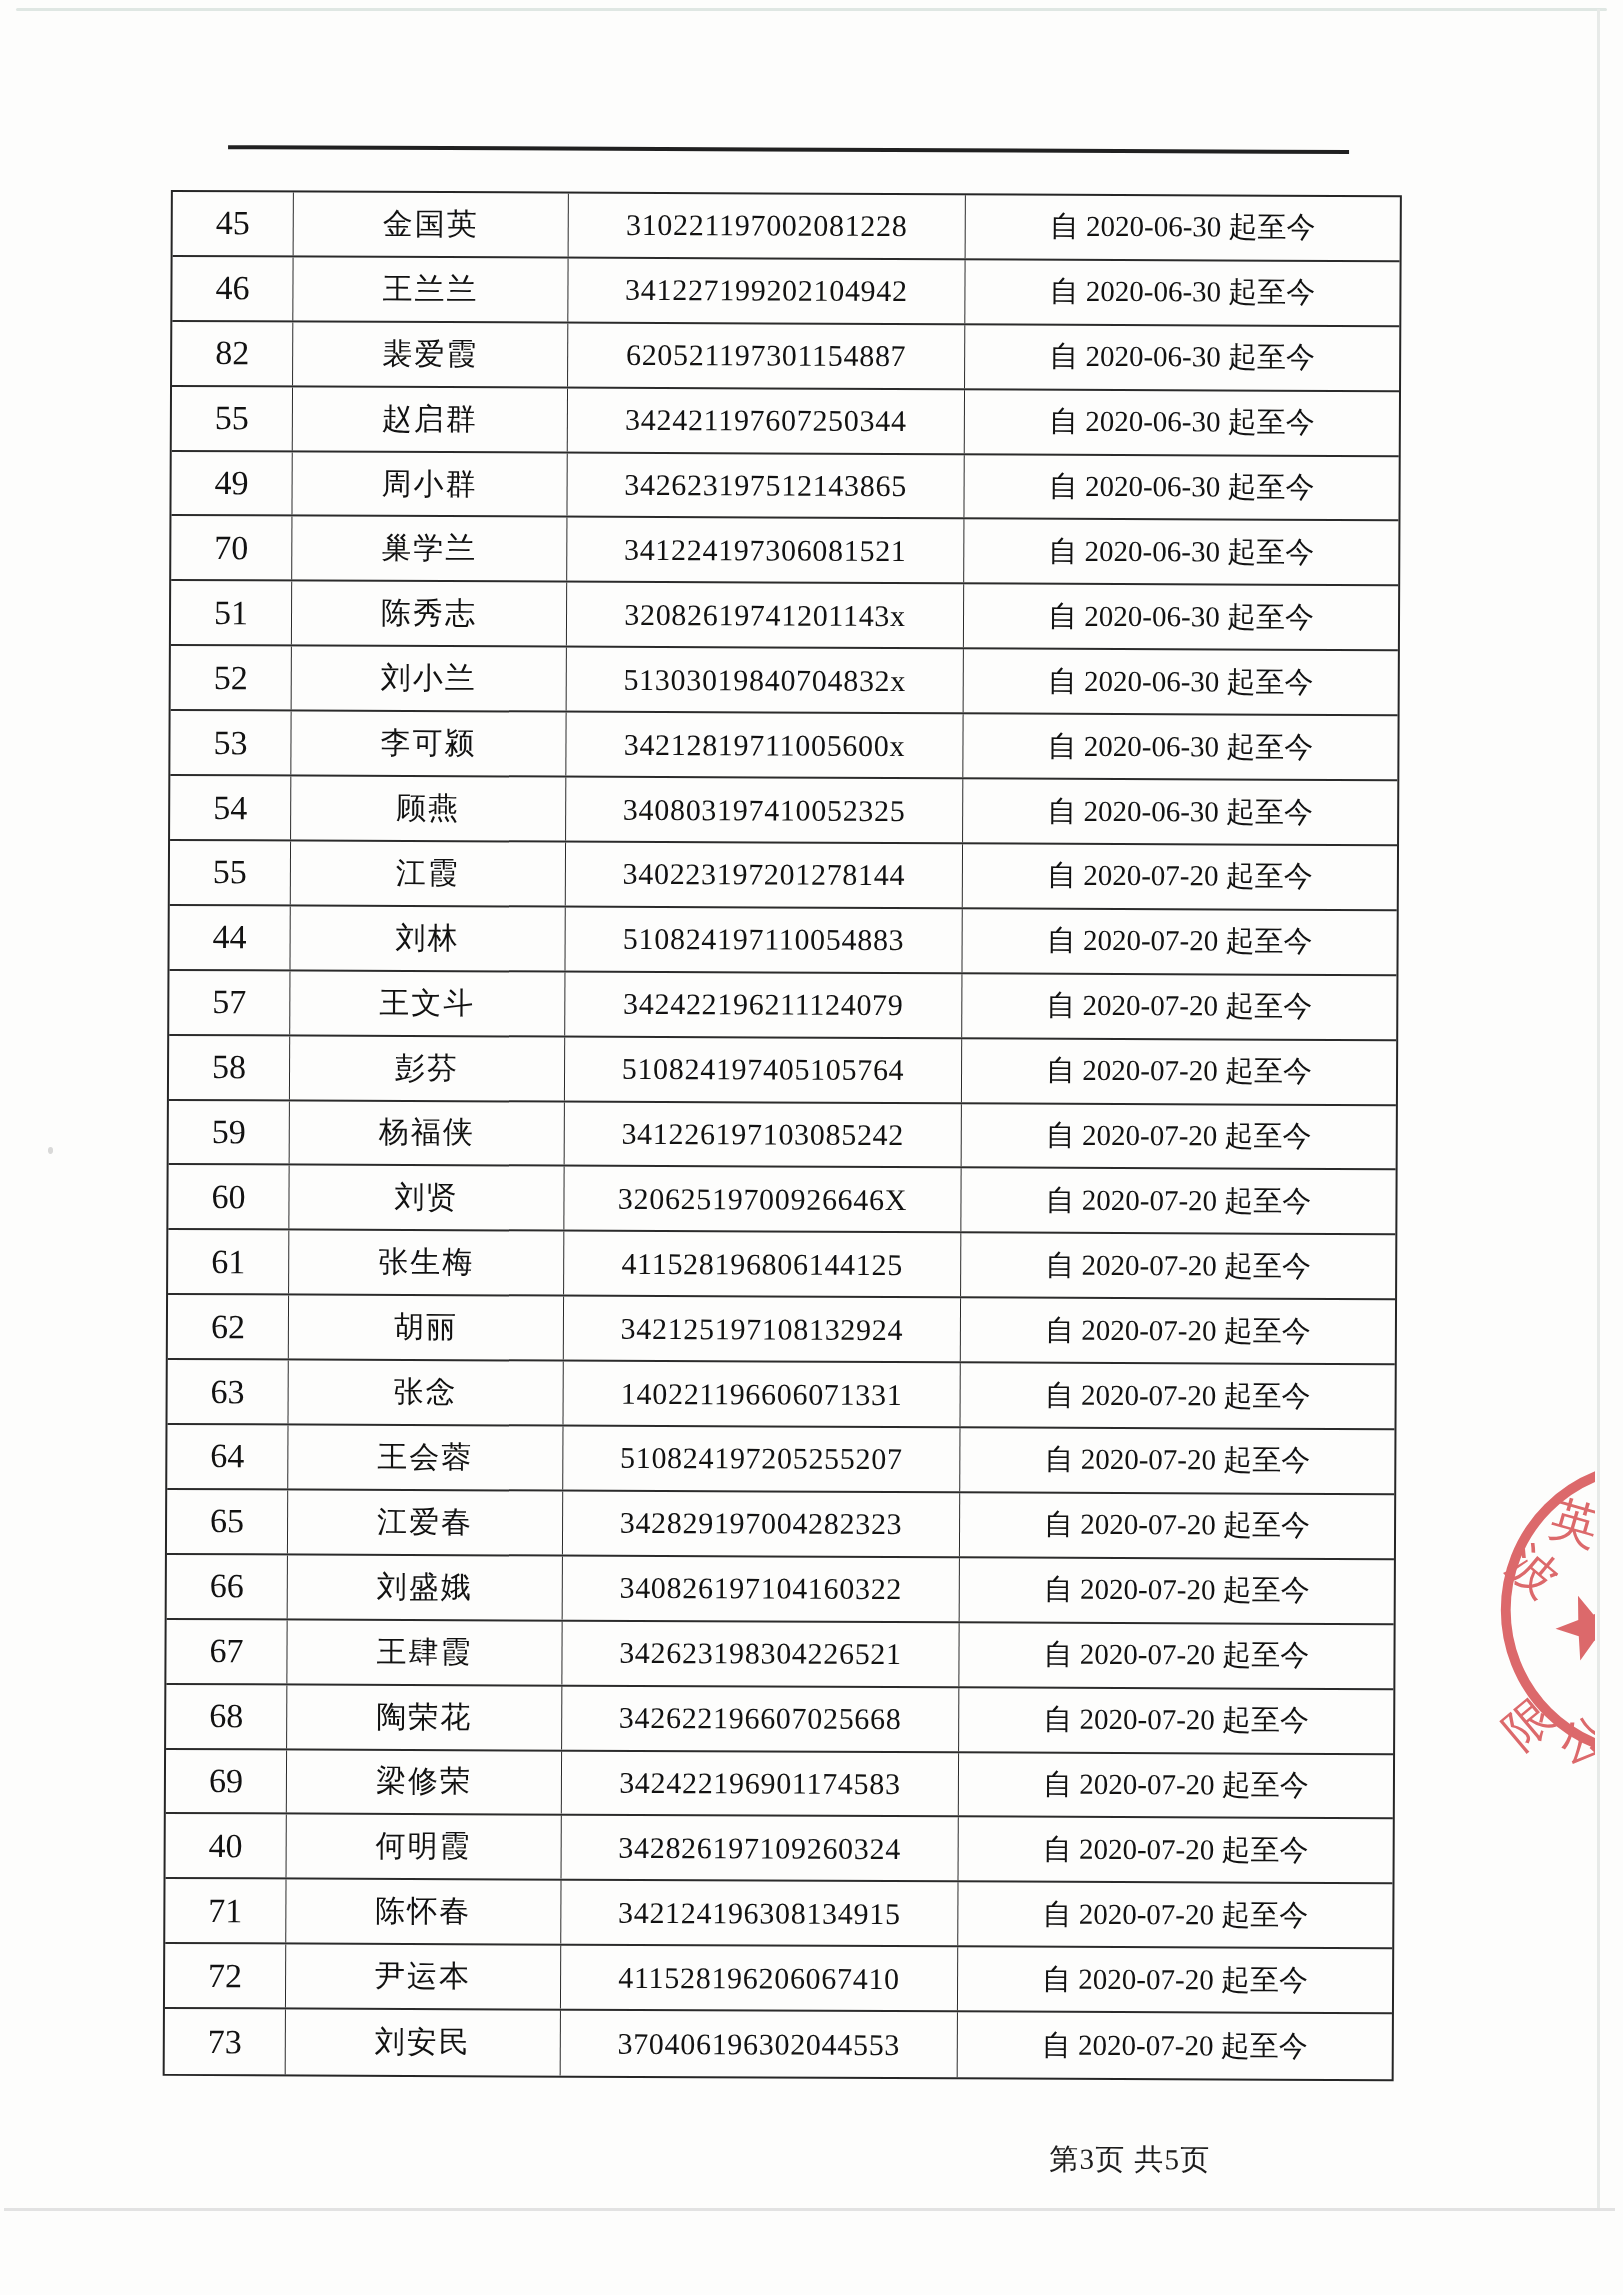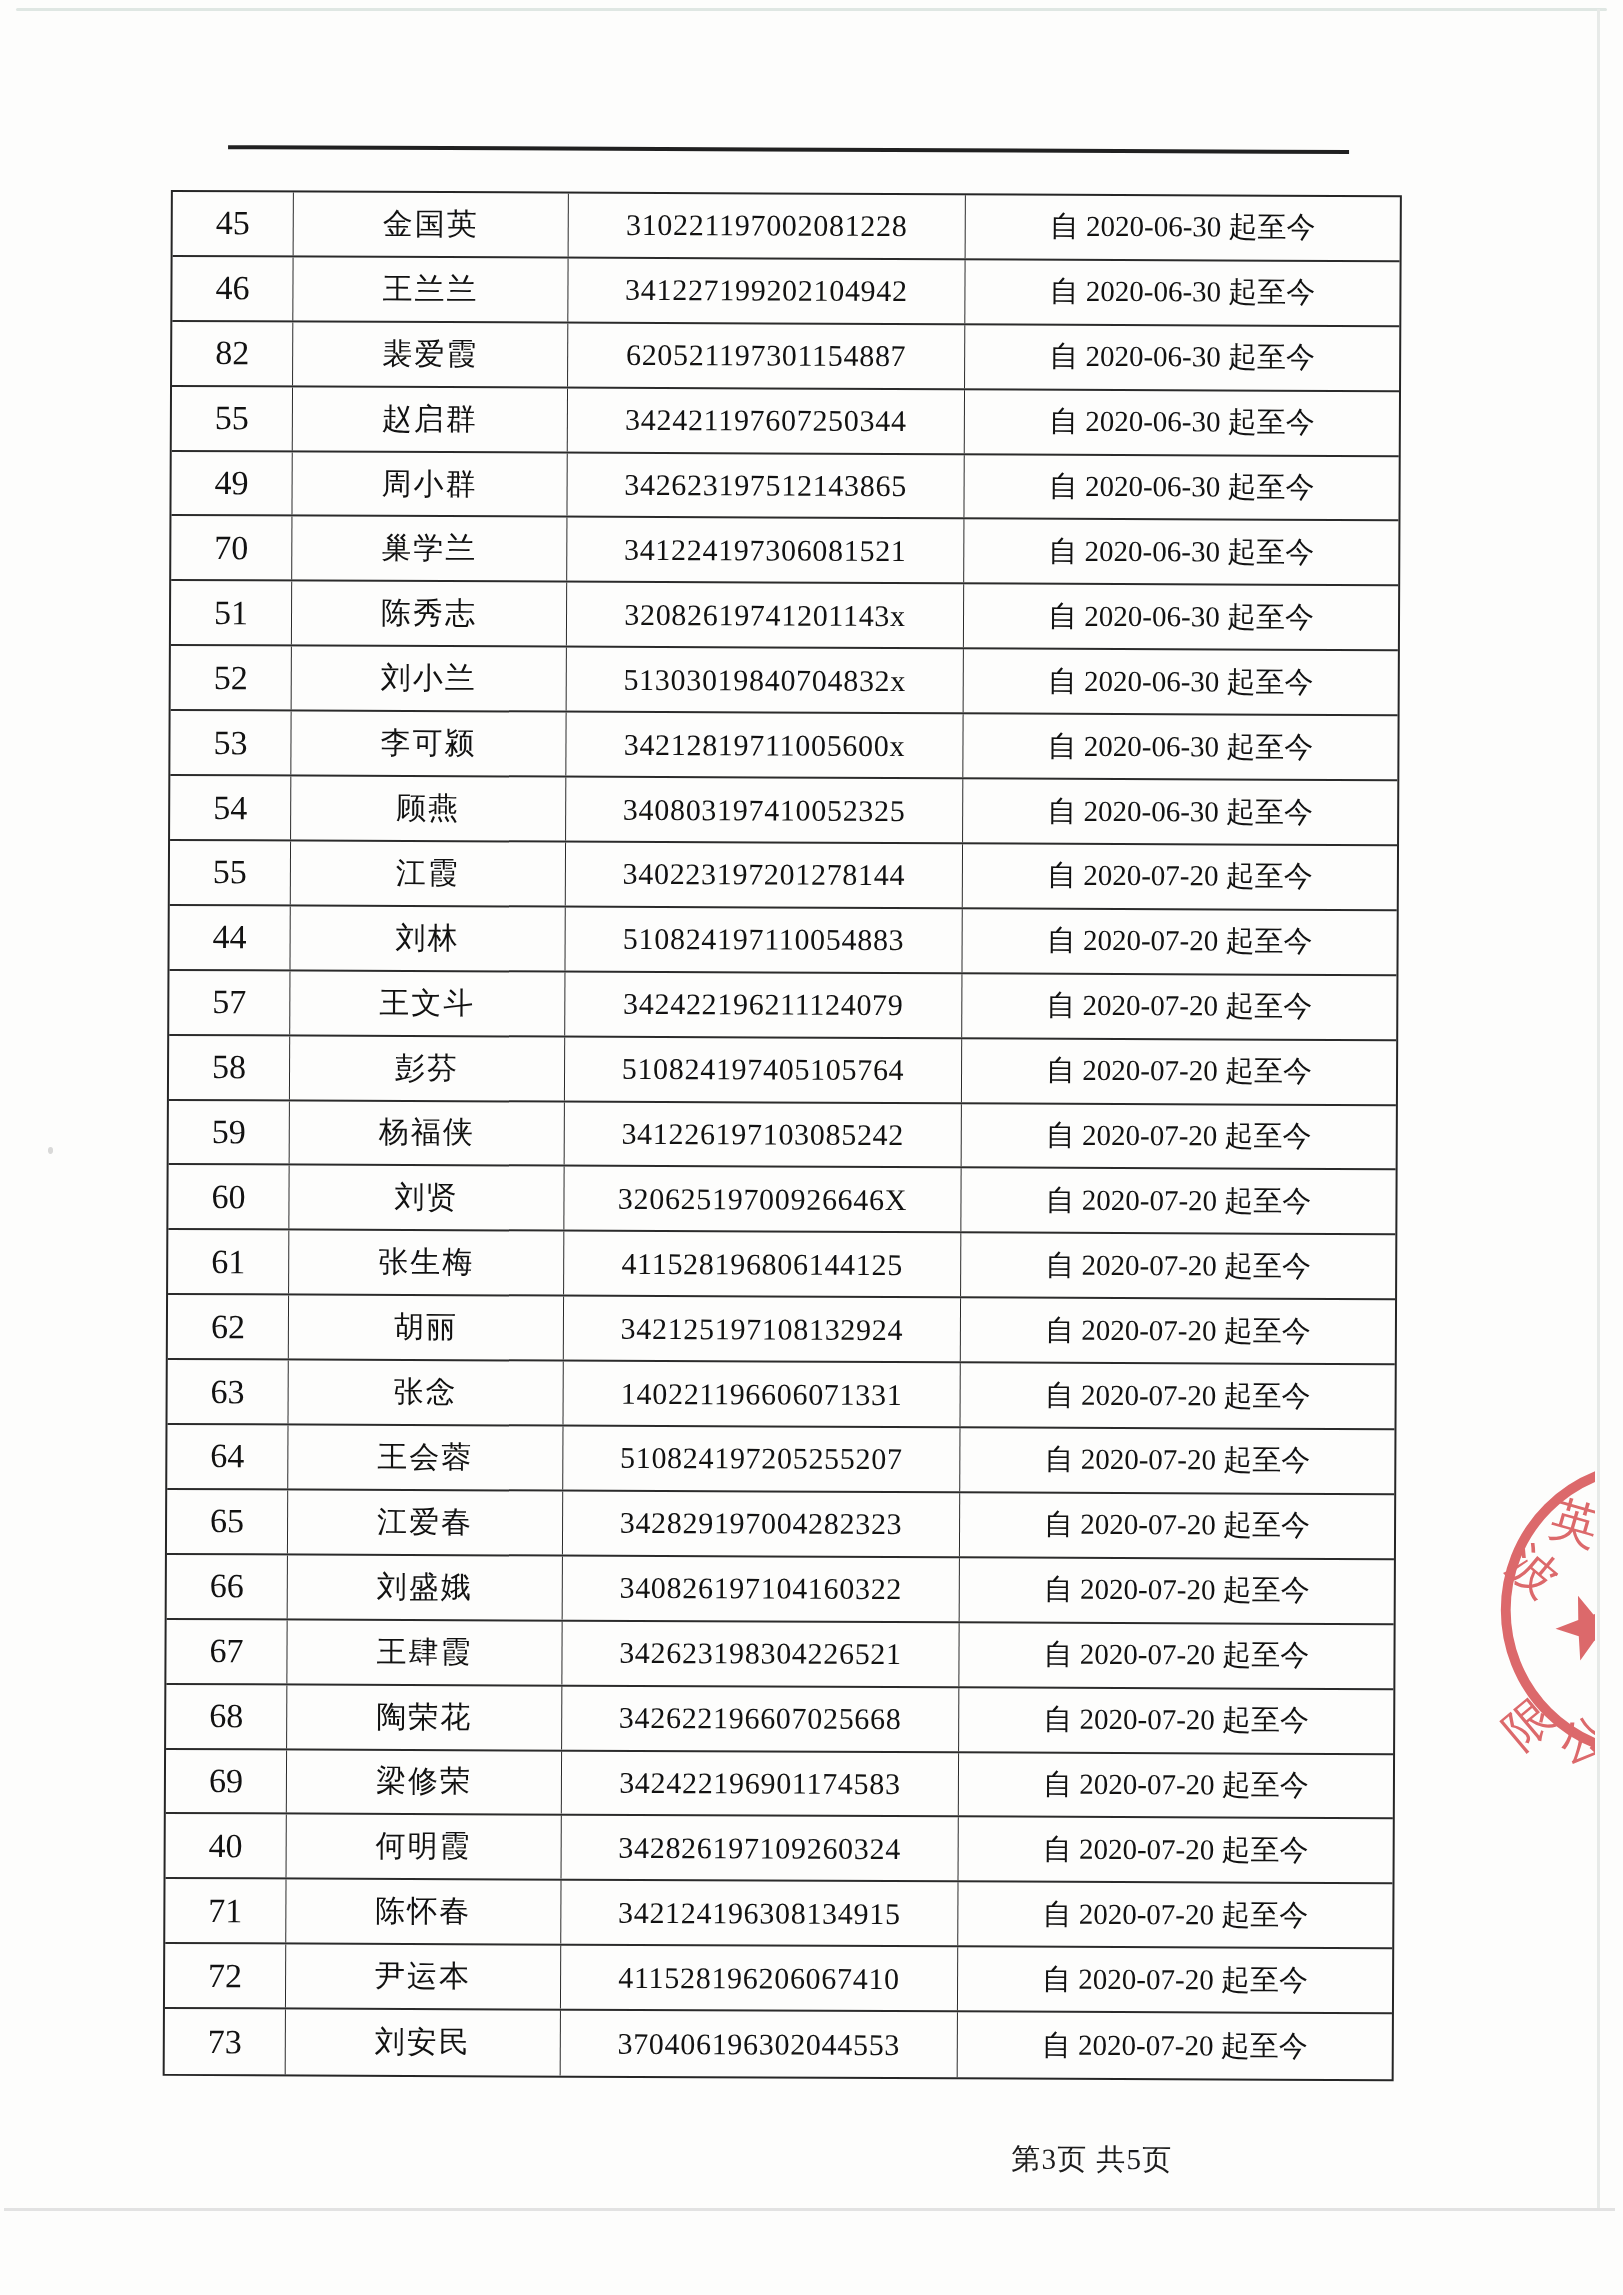--- a/index.html
+++ b/index.html
@@ -66,21 +66,21 @@
     overflow: hidden;
     white-space: nowrap;
   }
   .cell:last-child { border-right: none; }
   .c-no   { font-size: 34px; }
   .c-name { font-size: 30px; letter-spacing: 2px; }
   .c-id   { font-size: 30px; letter-spacing: 0.7px; }
   .c-per  { font-size: 29px; }
   
   .footer {
-    position: absolute; left: 1020px; top: 2136px;
+    position: absolute; left: 1058px; top: 2136px;
     font-size: 29px; letter-spacing: 1.3px; color: #1c1c1c;
   }
   
   .stamp-clip {
     position: absolute; left: 1465px; top: 1454px;
     width: 130px; height: 331px;
     overflow: hidden;
   }
   .stamp-clip svg { display: block; }
 </style>

